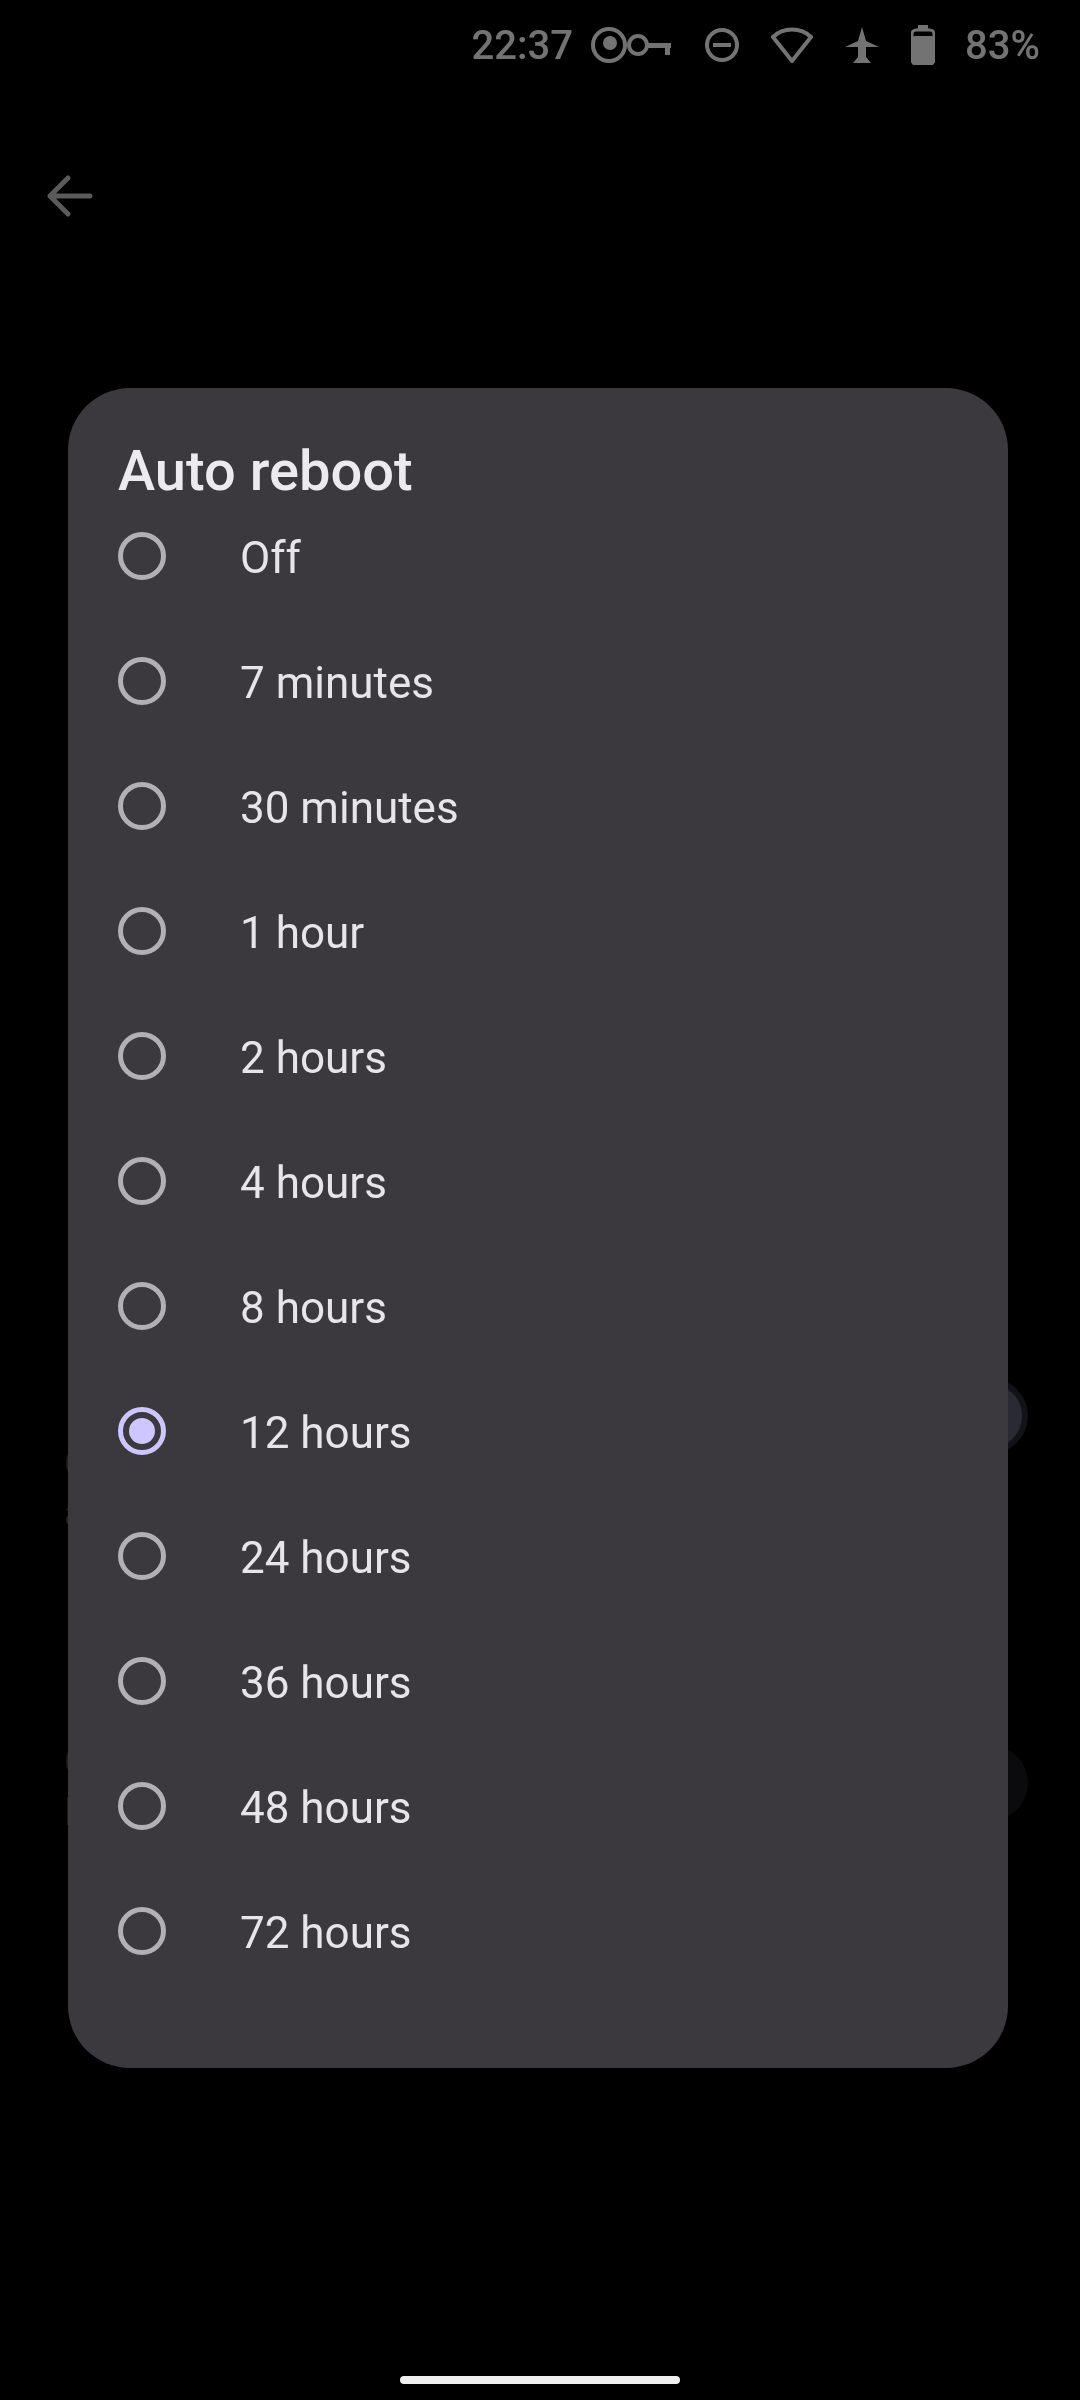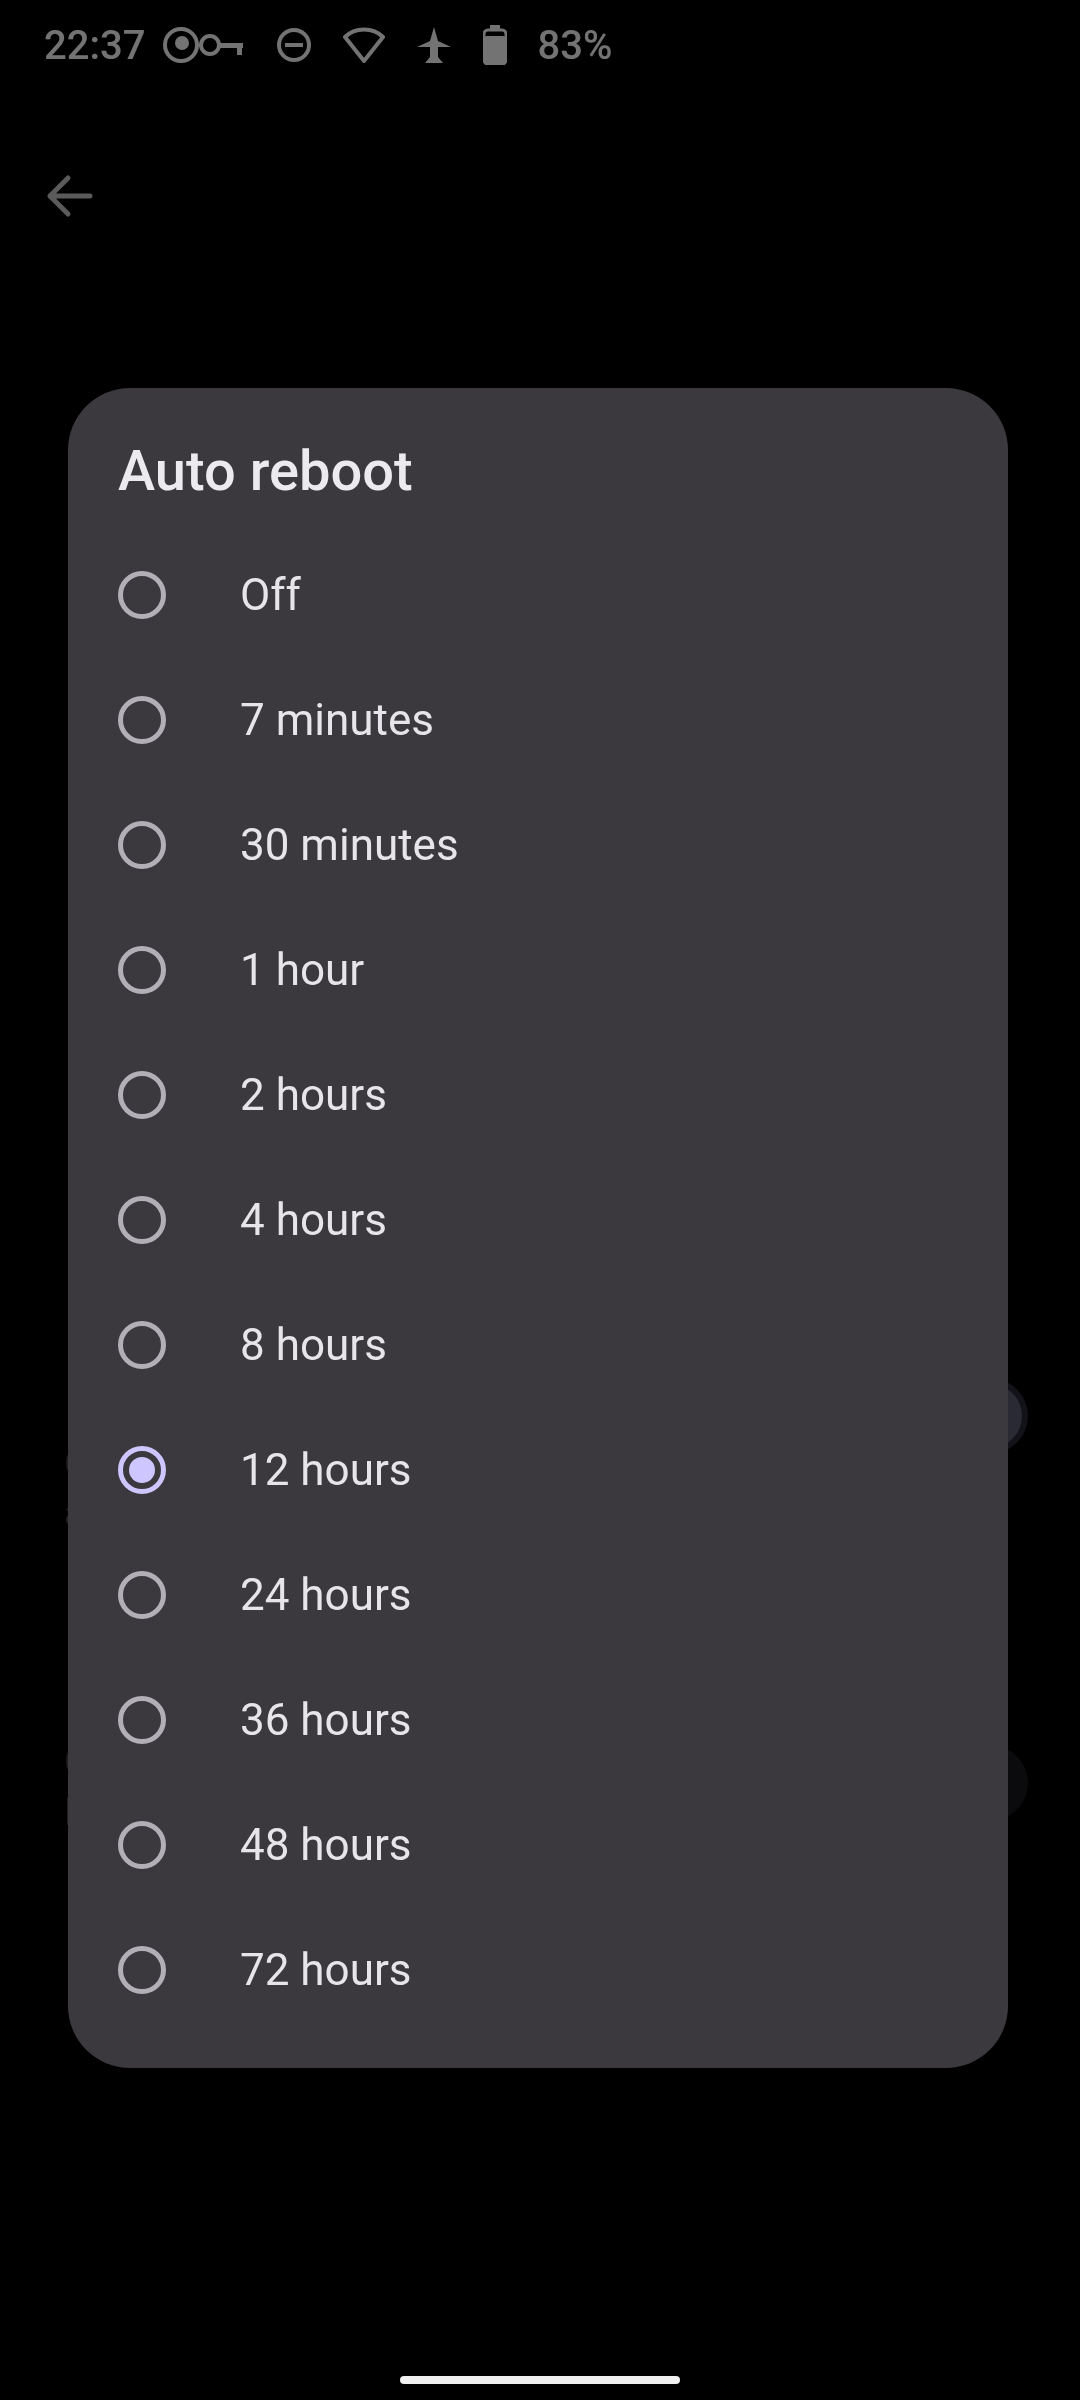--- a/index.html
+++ b/index.html
@@ -8,21 +8,21 @@
   height: 2400px;
   background: #000;
   font-family: Roboto, -apple-system, "Segoe UI", sans-serif;
   position: relative;
   overflow: hidden;
   color: #e4e4e6;
 }
 .status-bar {
   position: absolute; top: 0; left: 0; right: 0;
   height: 90px;
-  display: flex; align-items: center; justify-content: flex-start;
+  display: flex; align-items: center; justify-content: flex-end;
   padding: 0 40px 0 44px;
   font-size: 40px; font-weight: 500;
   color: #fff;
 }
 .status-left { display: flex; align-items: center; gap: 18px; }
 .status-right { display: flex; align-items: center; gap: 30px; }
 .status-right svg { display: block; }
 
 .back-btn {
   position: absolute; top: 170px; left: 42px;
@@ -64,21 +64,21 @@
   border-radius: 62px;
   padding: 50px 0 36px 0;
 }
 .dialog-title {
   font-size: 56px;
   font-weight: 500;
   color: #eceaef;
   padding: 0 50px 28px 50px;
 }
 .opt {
-  display: flex; align-items: center;
+  display: flex; 
   height: 125px;
   padding: 0 50px;
   cursor: pointer;
 }
 .radio {
   width: 48px; height: 48px; flex: 0 0 48px;
   border-radius: 50%;
   border: 5px solid #b2afb6;
   position: relative;
   margin-right: 74px;

